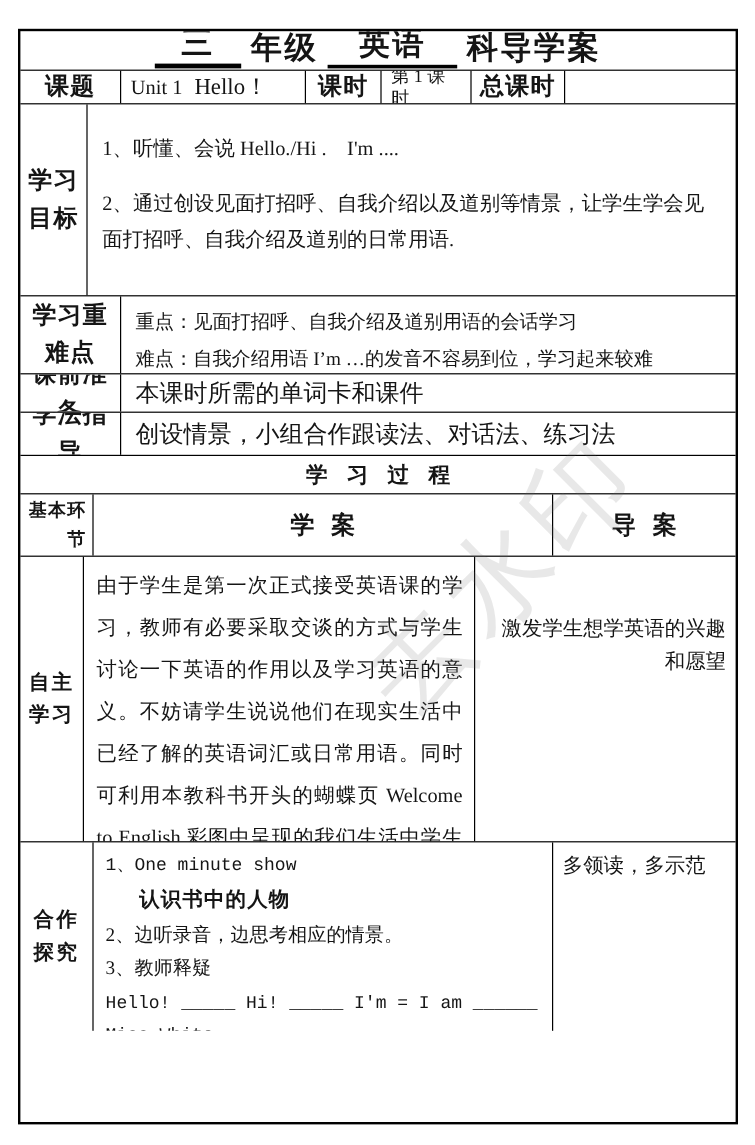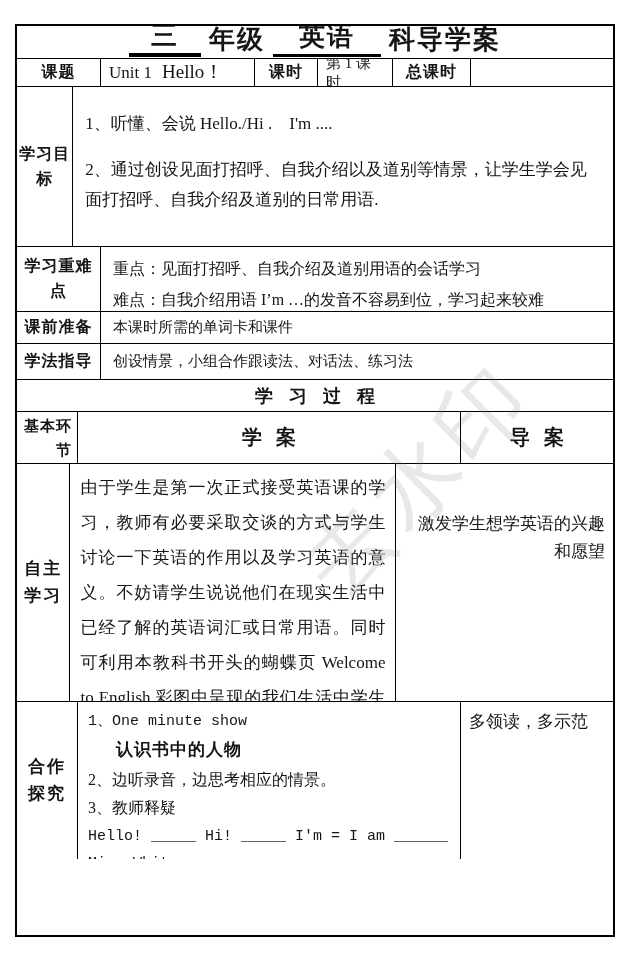--- a/index.html
+++ b/index.html
@@ -43,21 +43,21 @@
   .w-kv { width:75px; }
   .w-tot { width:78px; }
   .w-rest { flex:1 1 auto; }
   
   .w-stage { width:60px; }
   .w-study { width:383px; }
   .w-guide { flex:1 1 auto; }
   .lab {
     display:flex; align-items:center; justify-content:center;
     font-family:"Liberation Sans","DejaVu Sans",sans-serif;
-    font-weight:bold; font-size:16px; text-align:center; line-height:1.55;
+    font-weight:bold; font-size:20px; text-align:center; line-height:1.55;
     letter-spacing:1px; padding:2px;
   }
   .stage-lab { font-size:17px; letter-spacing:2px; padding:4px 6px; }
 
   .doc-title {
     align-items:flex-end; justify-content:center;
     font-weight:bold; font-size:26px; letter-spacing:2px;
     padding-bottom:1px; display:flex;
   }
   .doc-title .seg { margin:0 4px; }
@@ -65,21 +65,21 @@
   .u-thin  { border-bottom:3px solid #000; padding:0 26px; }
 
   .info-val { display:flex; align-items:center; padding:0 8px; font-size:15px; }
   .unit-cell { display:flex; align-items:baseline; padding:0 8px; }
   .unit-small { font-size:17px; margin-right:10px; }
   .unit-big { font-size:19px; font-weight:normal; }
 
   .obj-cell { padding:22px 12px 6px 12px; font-size:17px; line-height:1.75; }
   .obj-item1 { margin-bottom:16px; }
   .key-cell { padding:6px 12px; font-size:16px; line-height:1.95; }
-  .plain-cell { display:flex; align-items:center; padding:0 12px; font-size:15px;font-family:Liberation Serif, serif; }
+  .plain-cell { display:flex; align-items:center; padding:0 12px; font-size:20px;font-family:Liberation Serif, serif; }
 
   .ptitle {
     font-weight:bold; font-size:18px; letter-spacing:16px;
     display:flex; align-items:center; justify-content:center;
     padding-left:16px;
   }
   .phead-cell {
     display:flex; align-items:center; justify-content:center;
     font-weight:bold; font-size:20px; letter-spacing:14px; padding-left:14px;
   }

